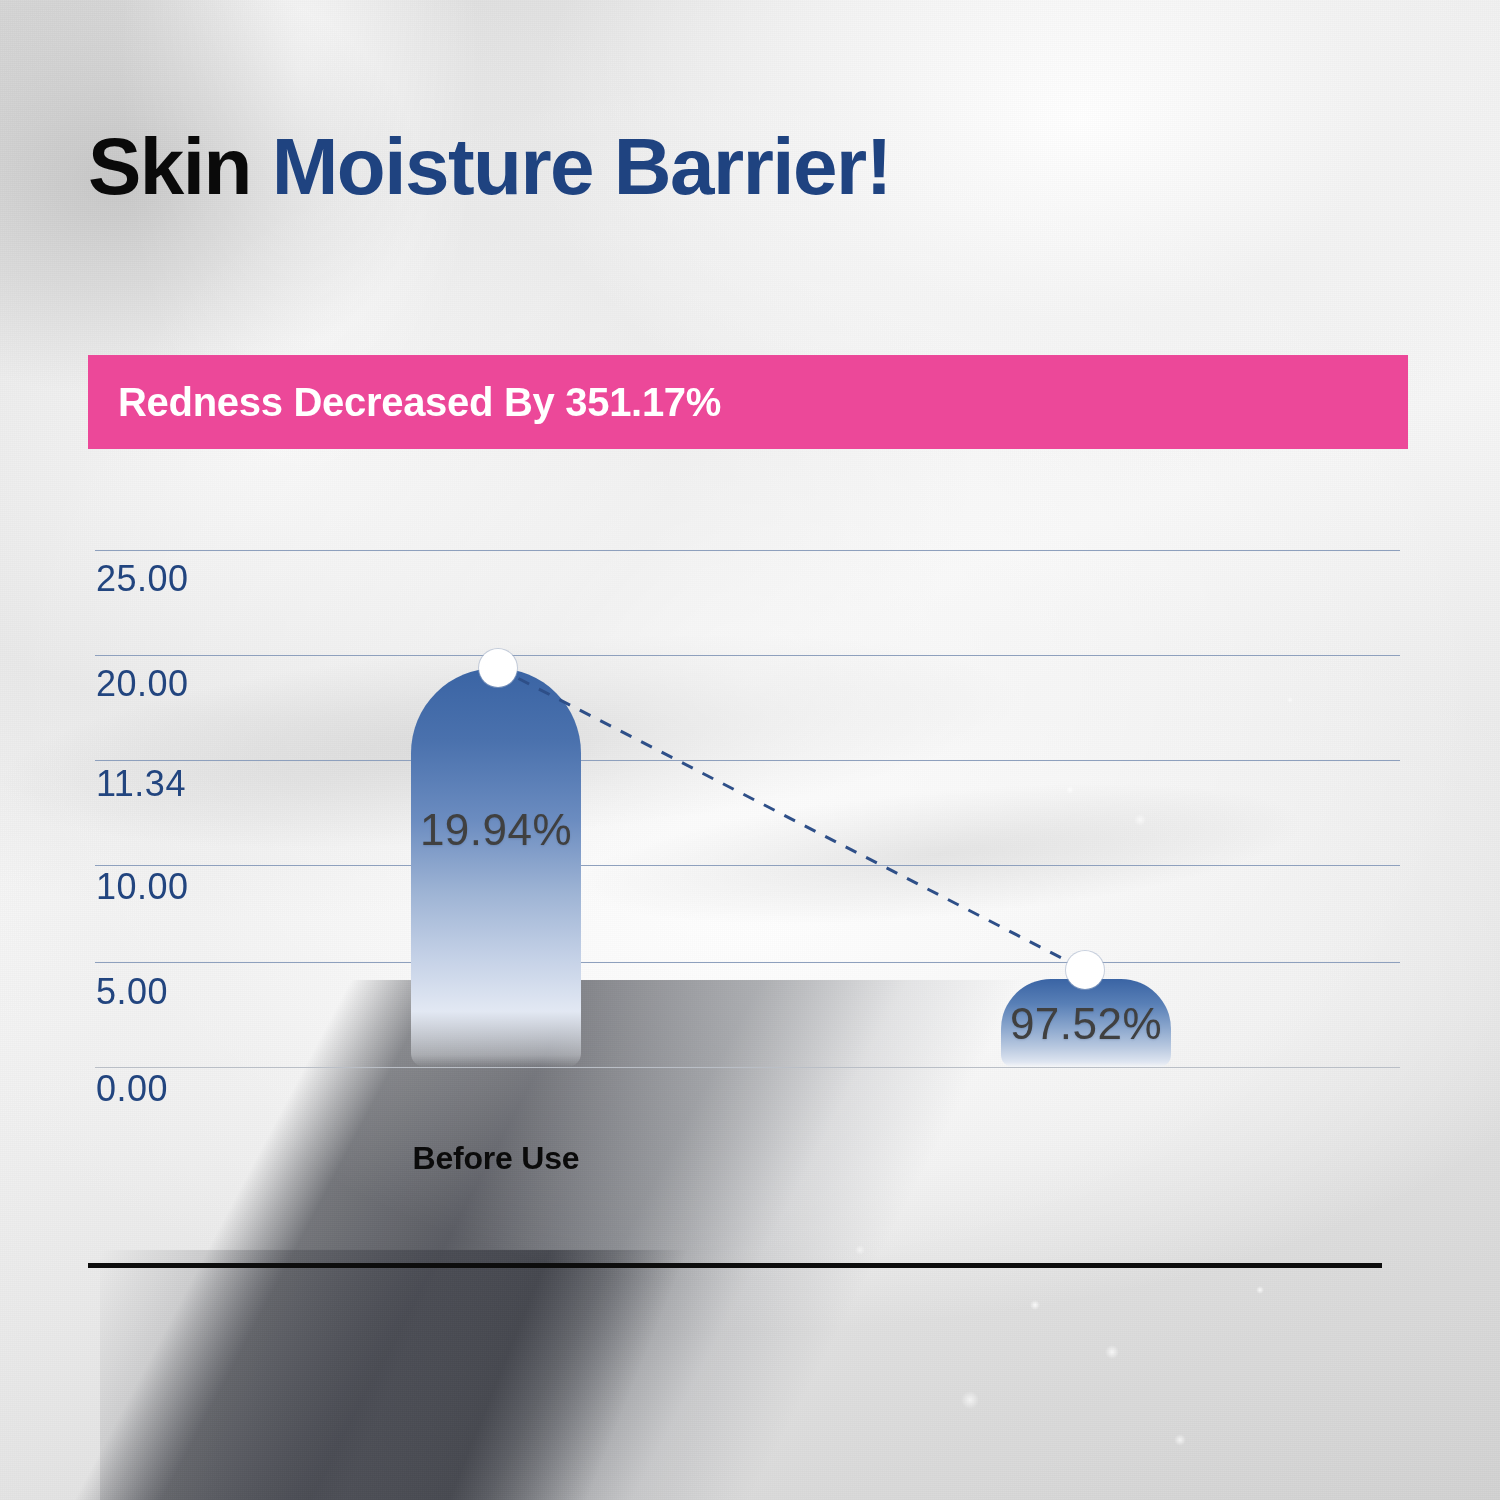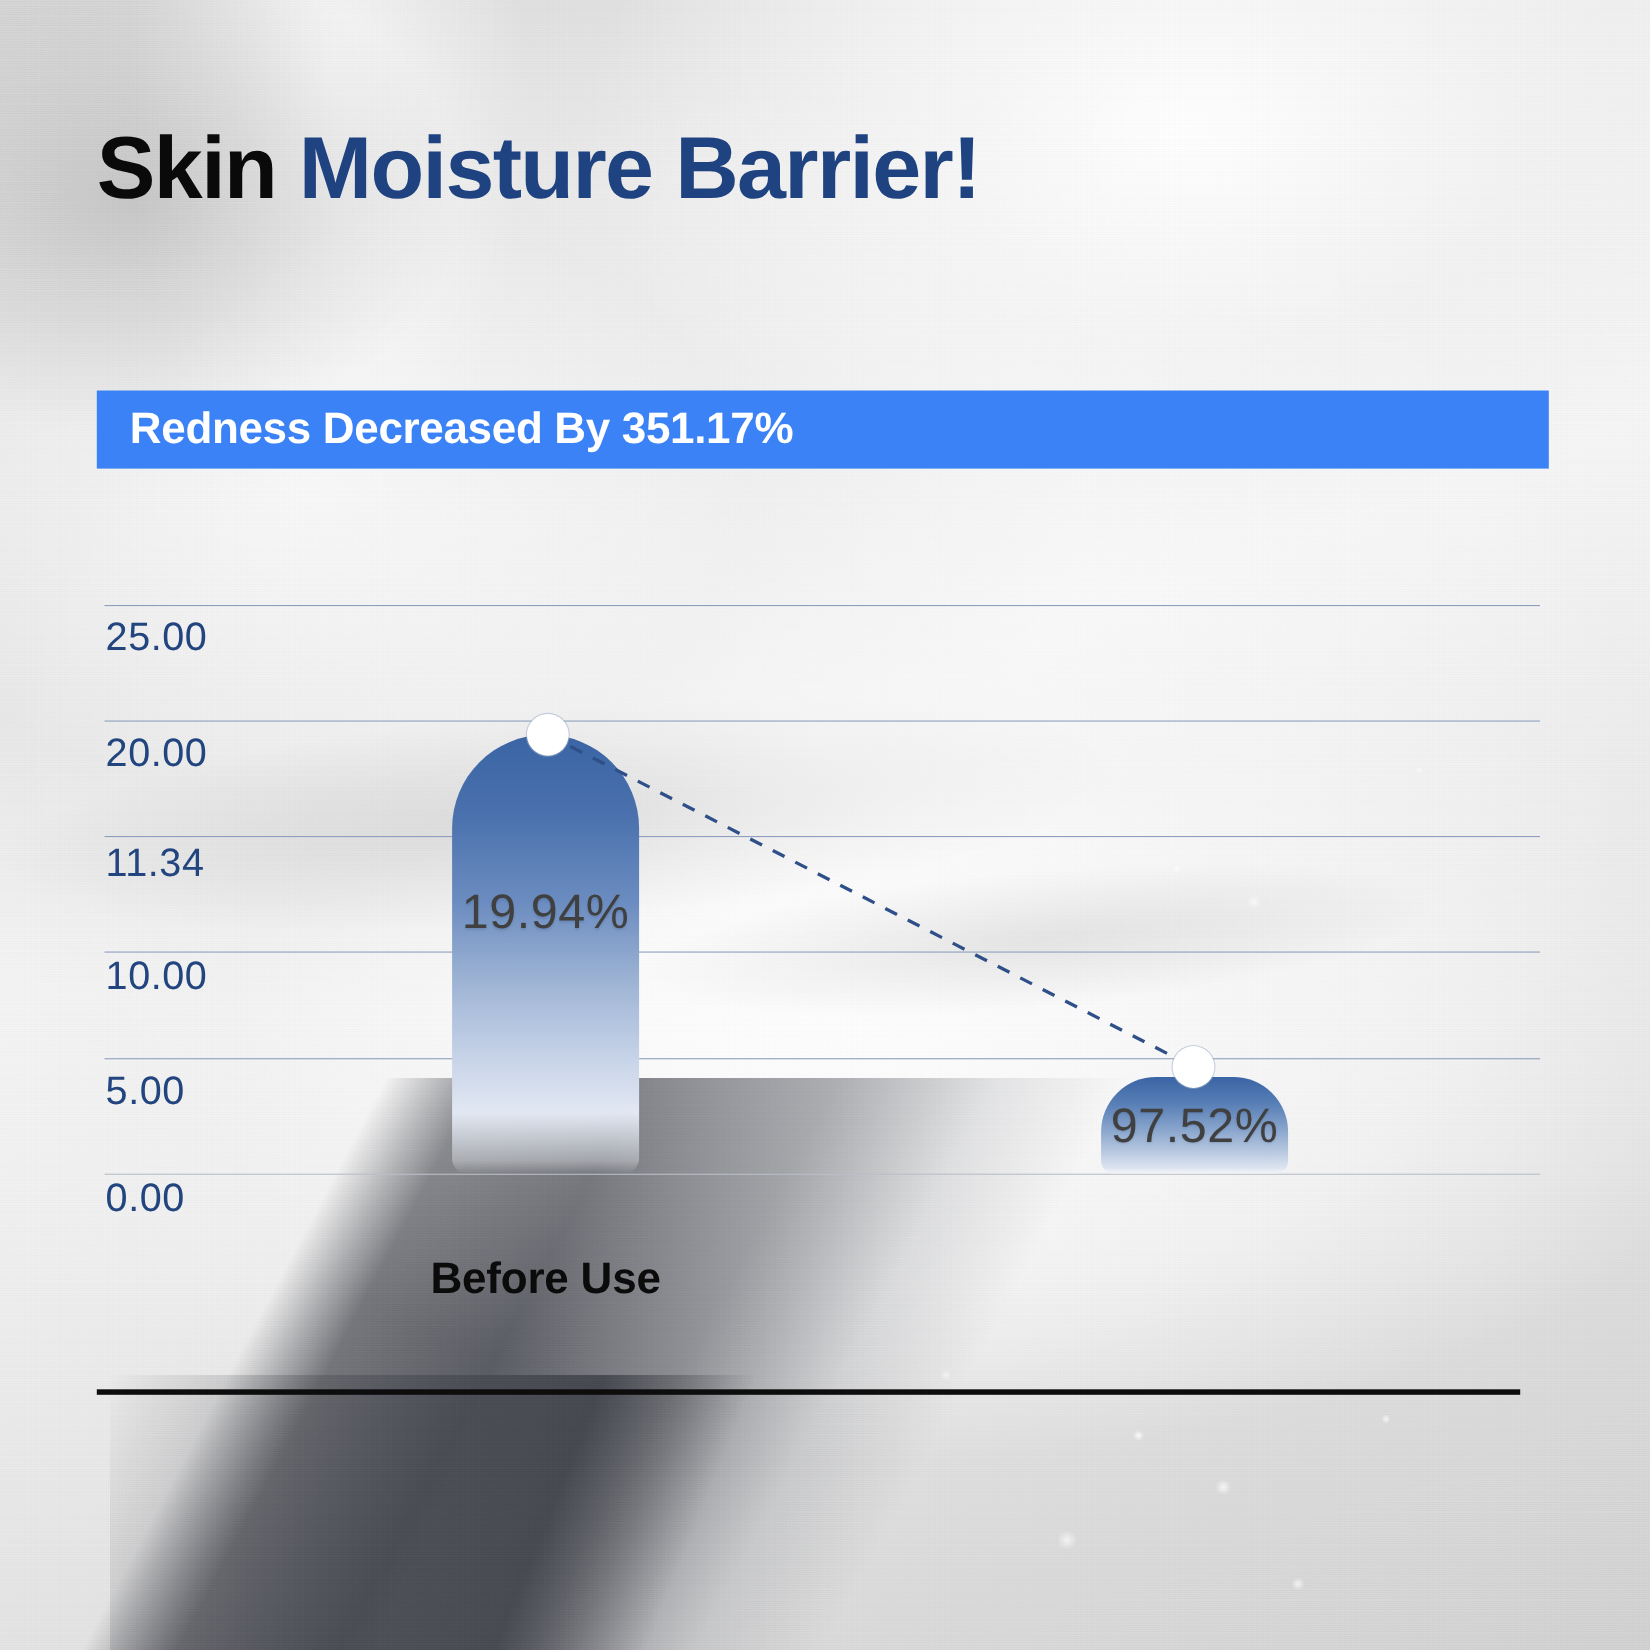--- a/index.html
+++ b/index.html
@@ -83,27 +83,27 @@
 
   
   #content { position:absolute; inset:0; }
 
   .headline {
     position:absolute; left:88px; top:95px;
     font-size:80px; font-weight:700; line-height:1.0;
     letter-spacing:-1.5px; color:#0a0a0a;
     white-space:nowrap;
   }
-  .headline .l2 { display:block; margin-top:18px; }
+  .headline .l2 { display:block; margin-top:32px; }
   .accent { color:#1f4380; }
 
   .banner {
     position:absolute; left:88px; top:355px;
-    width:1320px; height:71px;
-    background:#3b82f6;
+    width:1320px; height:94px;
+    background:#ec4899;
     display:flex; align-items:center;
   }
   .banner-text {
     color:#fff; font-size:40px; font-weight:700;
     letter-spacing:-.3px; padding-left:30px;
   }
 
   
   #chart { position:absolute; left:0; top:0; width:1500px; height:1500px; }
 
@@ -156,21 +156,21 @@
 
   .dot {
     position:absolute; width:38px; height:38px;
     border-radius:50%; background:#fff; z-index:4;
     box-shadow:0 0 0 1px rgba(160,175,200,.55);
   }
 
   .dash-svg { position:absolute; left:0; top:0; width:1500px; height:1500px; z-index:3; pointer-events:none; }
 
   .xlabel {
-    position:absolute; font-size:40px; font-weight:700;
+    position:absolute; font-size:32px; font-weight:700;
     letter-spacing:-.2px; text-align:center;
   }
   #xlabel-before { color:#0b0b0b; }
   #xlabel-after  { color:#22457f; }
 
   .divider {
     position:absolute; left:88px; top:1263px;
     width:1294px; height:5px; background:#0d0d0d;
   }
 

